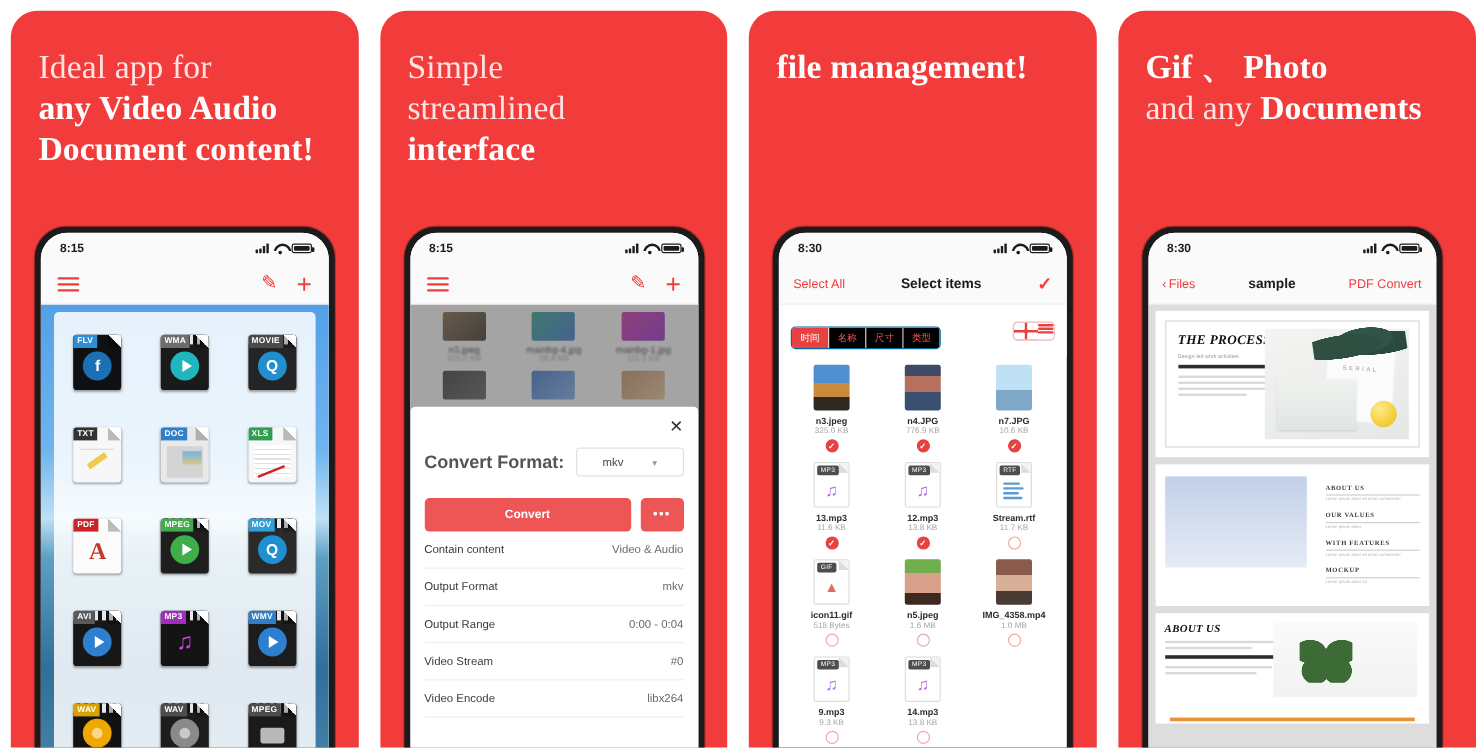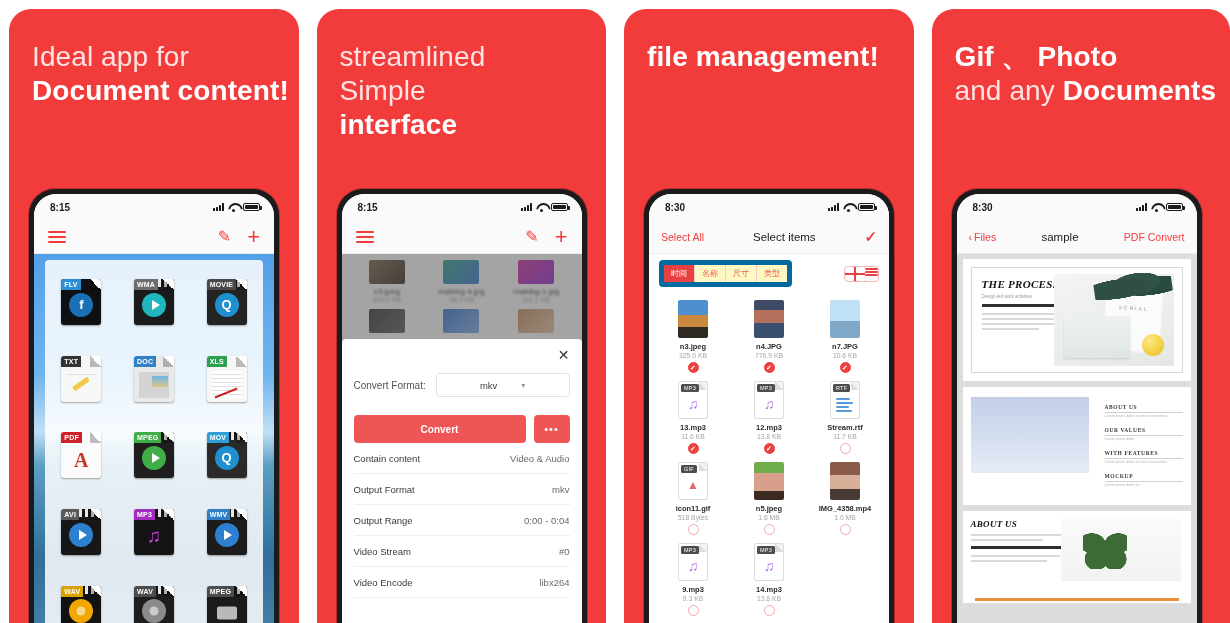--- a/index.html
+++ b/index.html
@@ -17,21 +17,21 @@
     position:absolute; left:9px; top:9px; right:9px; bottom:-40px;
     background:#F23C3C; border-radius:22px;
   }
   .panel:nth-child(4) .card{ right:0px; }
 
   .headline{
     position:absolute; left:32px; top:40px; right:14px;
     color:#fff; line-height:1.22;
     font-size:28px; letter-spacing:.1px;
   }
-  .headline .ln{ display:block; white-space:nowrap; }
+  .headline .ln{ display:block; white-space:nowrap;font-family:Liberation Serif, serif; }
   .headline .light{ font-weight:300; color:#FFE3E3; }
   .headline .bold{ font-weight:700; color:#ffffff; }
 
   
   .phone{
     position:absolute; left:29px; top:189px; width:250px; height:470px;
     background:#1b1b1b; border-radius:26px 26px 30px 30px;
     padding:5px 5px 0 5px;
     box-shadow:0 0 0 1px rgba(0,0,0,.25);
   }
@@ -75,21 +75,21 @@
   .hamburger span{ display:block; height:2px; background:#F23C3C; border-radius:1px; margin:3px 0;}
   .navright{ display:flex; align-items:center; gap:16px; }
   .pencil{ font-size:16px; color:#F23C3C; line-height:1; transform:rotate(0deg); }
   .plus{ font-size:22px; color:#F23C3C; line-height:1; font-weight:300;}
 
   .navbar2{
     height:34px; background:#fafafa; display:flex; align-items:center;
     justify-content:space-between; padding:0 12px; border-bottom:1px solid #ececec;
   }
   .nb-left{ font-size:10.5px; color:#F23C3C;}
-  .nb-title{ font-size:11.5px; font-weight:400; color:#1b1b1b;}
+  .nb-title{ font-size:11.5px; font-weight:700; color:#1b1b1b;}
   .nb-check{ color:#F23C3C; font-size:15px; font-weight:700;}
   .nb-back{ font-size:10.5px; color:#F23C3C; display:flex; align-items:center; gap:2px;}
   .nb-right{ font-size:10.5px; color:#F23C3C;}
 
   
   .sky{
     position:absolute; top:60px; left:0; right:0; bottom:0;
     background:linear-gradient(180deg,#54A0E8 0%,#6FB4EE 30%,#BFE0F5 44%,#5E9FC4 52%,#2F6F99 75%,#4C87AC 100%);
   }
   .iconsheet{
@@ -134,21 +134,21 @@
   .bgname{ font-size:8px; color:#333; filter:blur(.8px); }
   .bgsize{ font-size:7px; color:#9a9a9a; filter:blur(.8px); }
   .dim{ position:absolute; top:60px; left:0;right:0;bottom:0; background:rgba(90,90,90,.55); }
 
   .sheet{
     position:absolute; left:0; right:0; bottom:0; top:145px;
     background:#fff; border-radius:4px 4px 0 0; padding:0 12px;
   }
   .sheet-close{ position:absolute; right:12px; top:8px; font-size:14px; color:#333;}
   .cf-row{ display:flex; align-items:center; gap:10px; margin-top:34px;}
-  .cf-label{ font-size:10px; color:#555; }
+  .cf-label{ font-size:15px; color:#555;font-weight:bold; }
   .cf-select{
     flex:1; height:24px; border:1px solid #e2e2e2; border-radius:3px;
     display:flex; align-items:center; justify-content:center; gap:24px;
     font-size:9.5px; color:#444;
   }
   .caret{ font-size:8px; color:#999; }
   .btnrow{ display:flex; gap:8px; margin-top:18px;}
   .convert-btn{
     flex:1; height:28px; background:#EE5555; color:#fff; border-radius:4px;
     display:flex; align-items:center; justify-content:center;
@@ -158,22 +158,22 @@
     width:36px;height:28px; background:#EE5555; color:#fff; border-radius:4px;
     display:flex;align-items:center;justify-content:center; font-size:11px; letter-spacing:1px;
   }
   .kv{ display:flex; align-items:center; justify-content:space-between;
     height:31px; border-bottom:1px solid #eeeeee; font-size:9.5px; color:#3a3a3a;}
   .kv .v{ color:#6a6a6a; }
 
   
   .seg-bar{ display:flex; align-items:center; justify-content:space-between;
     padding:6px 10px; background:#fff;}
-  .segmented{ display:flex; border:5px solid #0369a1; border-radius:4px; overflow:hidden; }
-  .segmented div{ font-size:8px; padding:3px 7px; color:#EE5555; background:#fef9c3;
+  .segmented{ display:flex; border:1px solid #0369a1; border-radius:4px; overflow:hidden;margin-top:12px; }
+  .segmented div{ font-size:8px; padding:3px 7px; color:#EE5555; background:#000000;
     border-right:1px solid #F6CFCF; }
   .segmented div:last-child{ border-right:none; }
   .segmented div.on{ background:#E84141; color:#fff; }
   .viewtoggle{ display:flex; border:1px solid #F3B7B7; border-radius:4px; overflow:hidden;}
   .viewtoggle .on{ background:#E84141; }
   .grid4{ display:grid; grid-template-columns:repeat(2,9px); grid-template-rows:repeat(2,6px);
     gap:2px; }
   .grid4 i{ display:block; background:#fff; border-radius:1px;}
   .listicon i{ display:block; width:13px;height:1.6px; background:#E84141; margin:1.6px 0; border-radius:1px;}
   .fgrid{ display:grid; grid-template-columns:repeat(3,1fr); padding:2px 6px; }
@@ -243,20 +243,21 @@
 </style>
 </head>
 <body>
 
 <div class="stage">
 
   <div class="panel">
     <div class="card"></div>
     <div class="headline">
       <span class="ln light">Ideal app for</span>
+      <span class="ln bold">any Video Audio</span>
       <span class="ln bold">Document content!</span>
     </div>
 
     <div class="phone">
       <div class="screen">
         <div class="statusbar">
           <span>8:15</span>
           <span class="statusright">
             <span class="bars">
                 <i></i>
@@ -380,22 +381,22 @@
               </div>
             </div>
         </div>
       </div>
     </div>
   </div>
 
   <div class="panel">
     <div class="card"></div>
     <div class="headline">
+      <span class="ln light">Simple</span>
       <span class="ln light">streamlined</span>
-      <span class="ln light">Simple</span>
       <span class="ln bold">interface</span>
     </div>
 
     <div class="phone">
       <div class="screen">
         <div class="statusbar">
           <span>8:15</span>
           <span class="statusright">
             <span class="bars">
                 <i></i>

